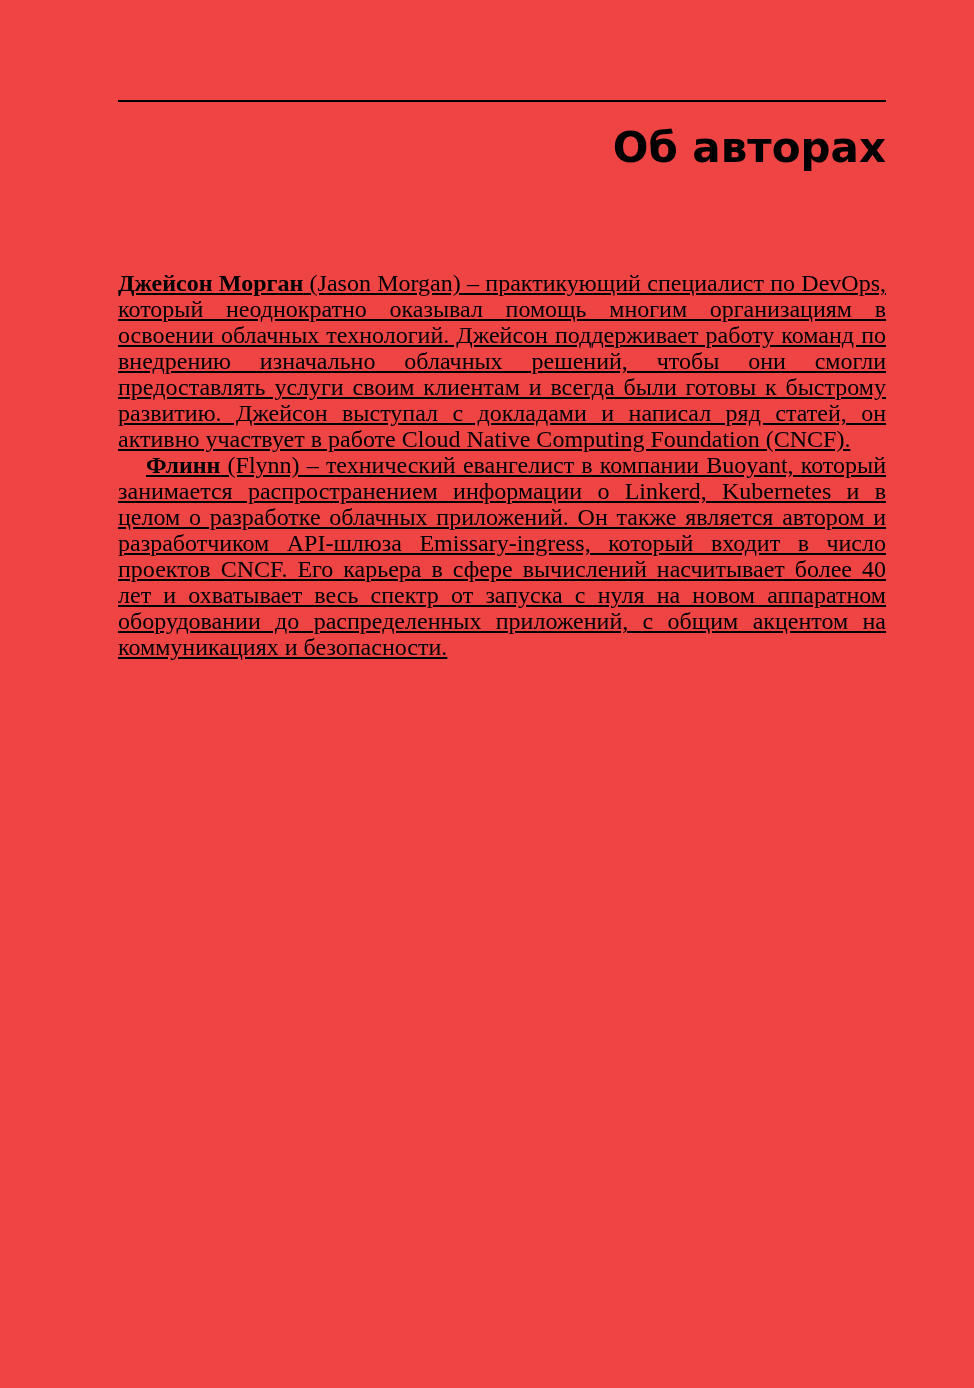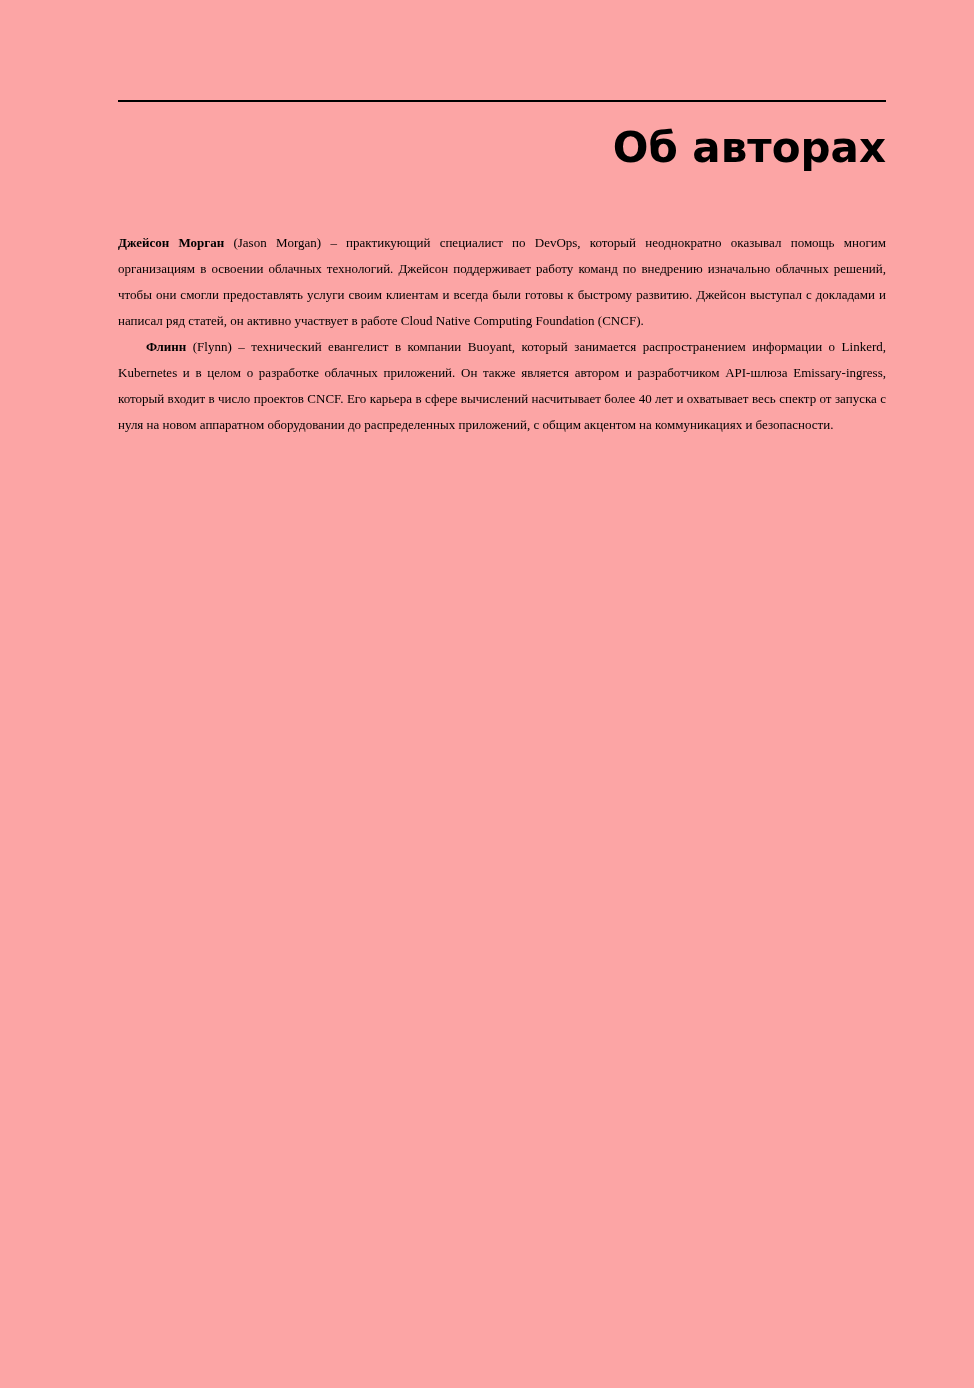--- a/index.html
+++ b/index.html
@@ -6,21 +6,21 @@
 
   html, body {
     background: #ffffff;
   }
 
   .page {
     position: relative;
     width: 974px;
     height: 1388px;
     margin: 0 auto;
-    background: #fca5a5;
+    background: #ef4444;
     color: #000000;
     overflow: hidden;
   }
 
   .content {
     position: absolute;
     left: 118px;
     right: 88px;
     top: 0;
   }
@@ -37,26 +37,27 @@
     text-align: right;
     font-family: "DejaVu Sans", "Liberation Sans", sans-serif;
     font-weight: 700;
     font-size: 42px;
     line-height: 1.15;
     color: #000000;
     letter-spacing: 0;
   }
 
   .body-text {
-    margin-top: 58px;
+    margin-top: 98px;
     font-family: "Liberation Serif", "DejaVu Serif", serif;
-    font-size: 13px;
+    font-size: 24px;
     line-height: 26px;
     text-align: justify;
     color: #000000;
+    text-decoration: underline;
   }
 
   .body-text p {
     margin: 0;
   }
 
   .body-text p.indented {
     text-indent: 28px;
   }
 

